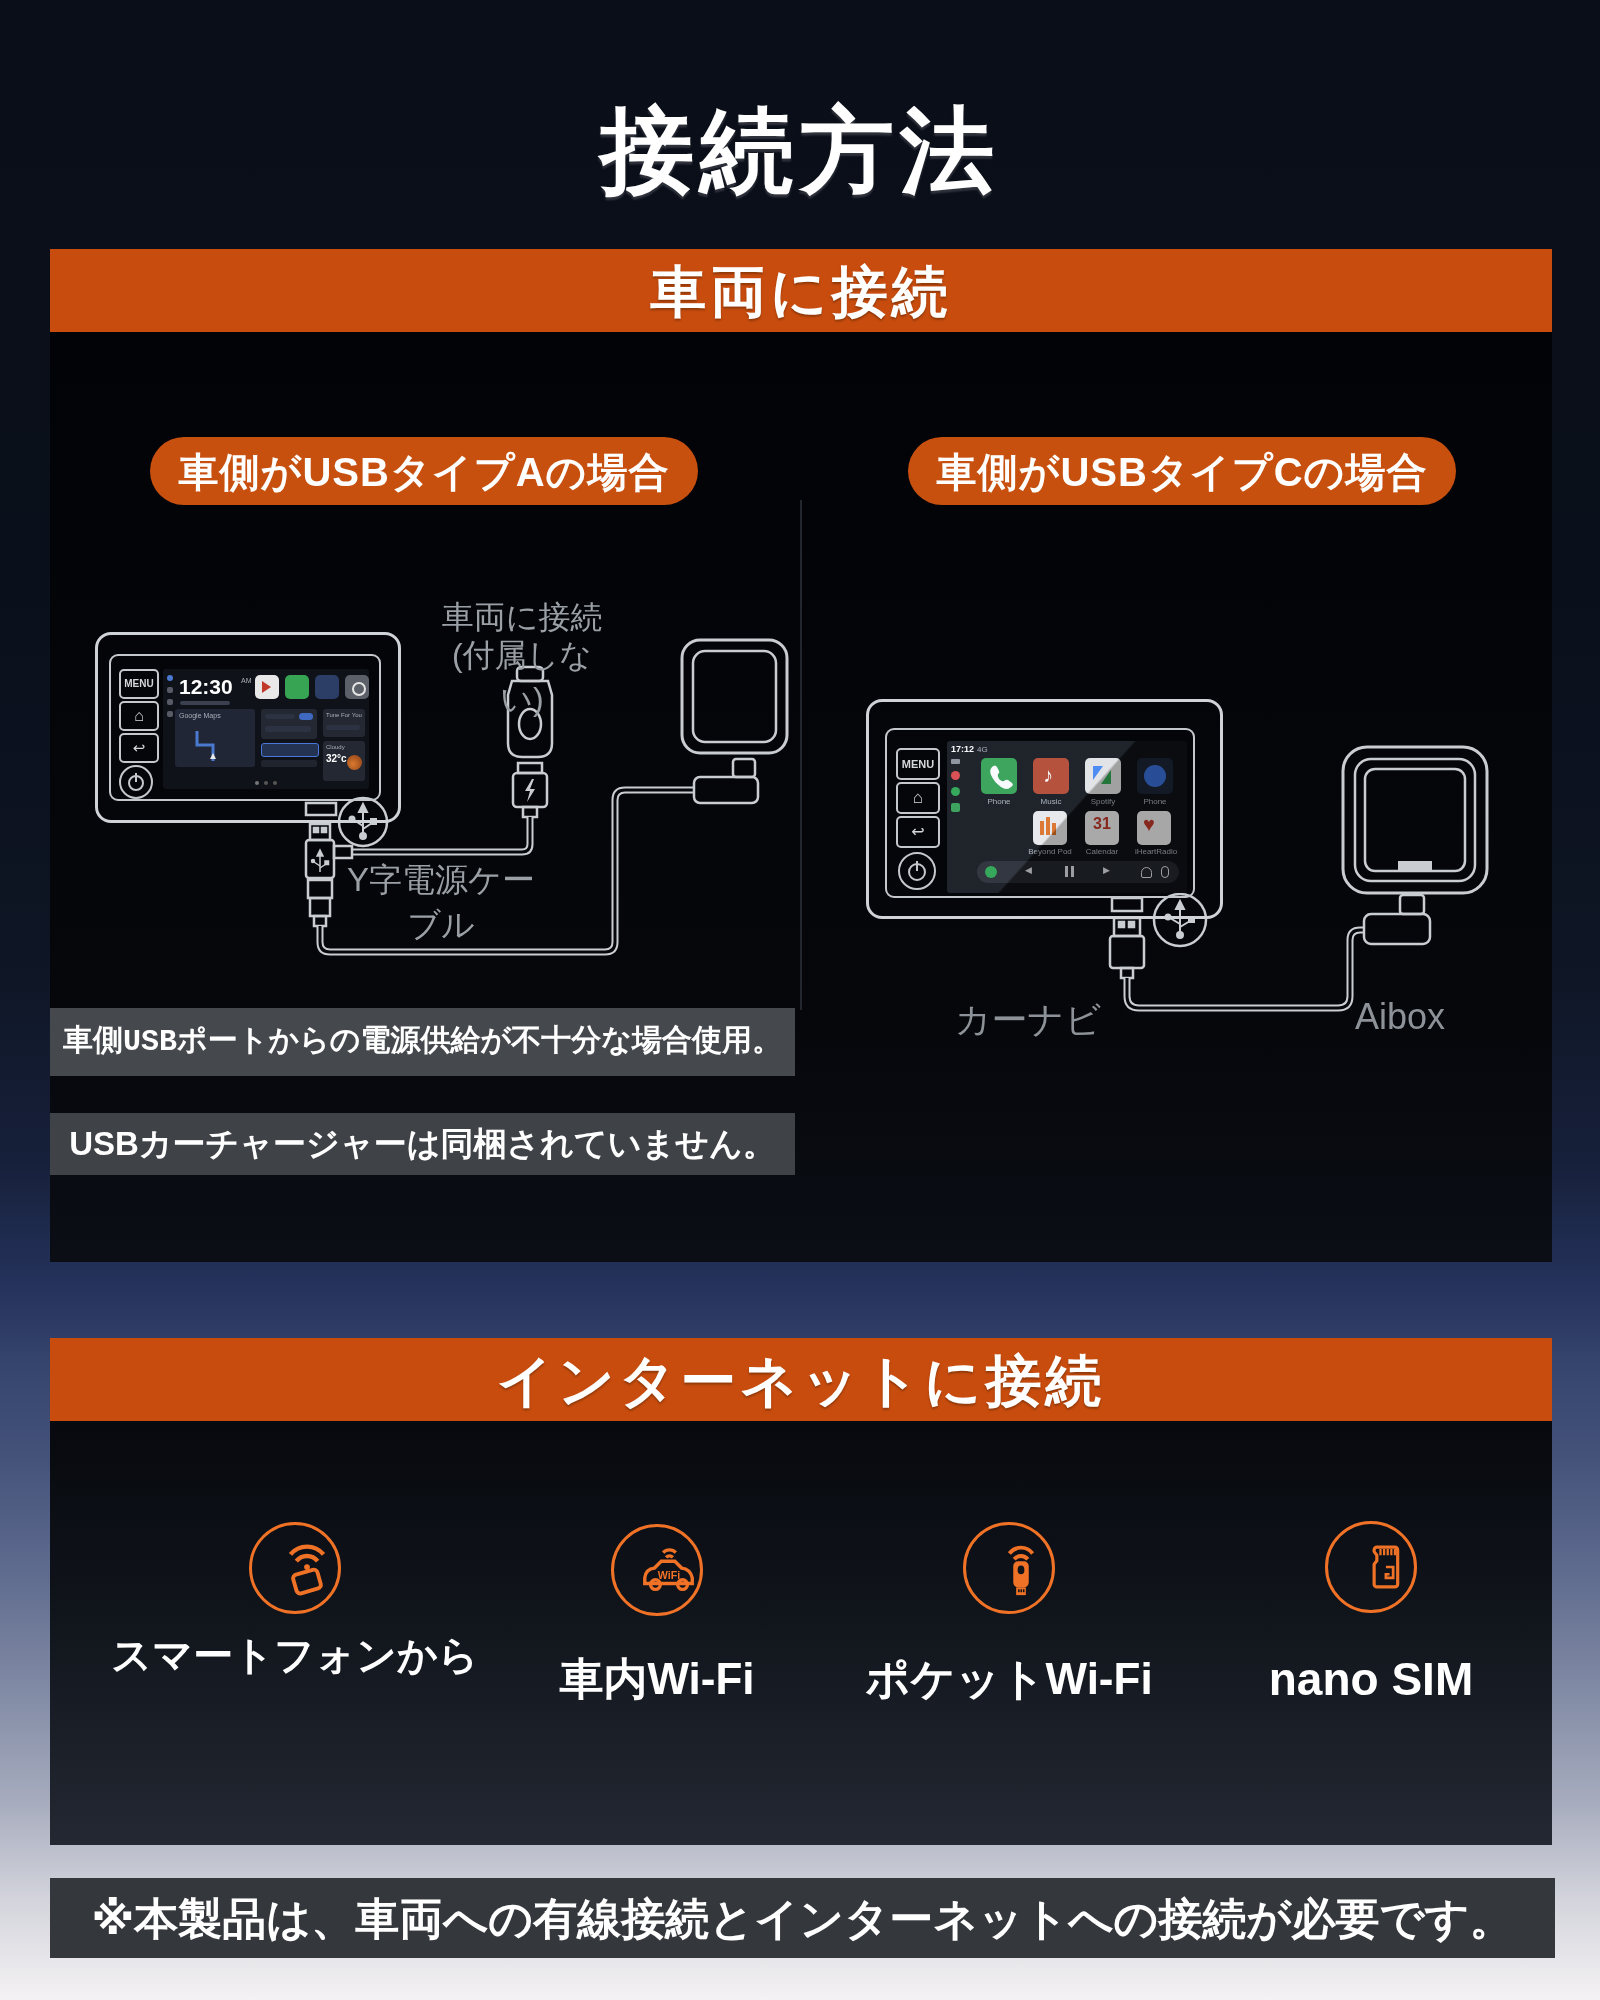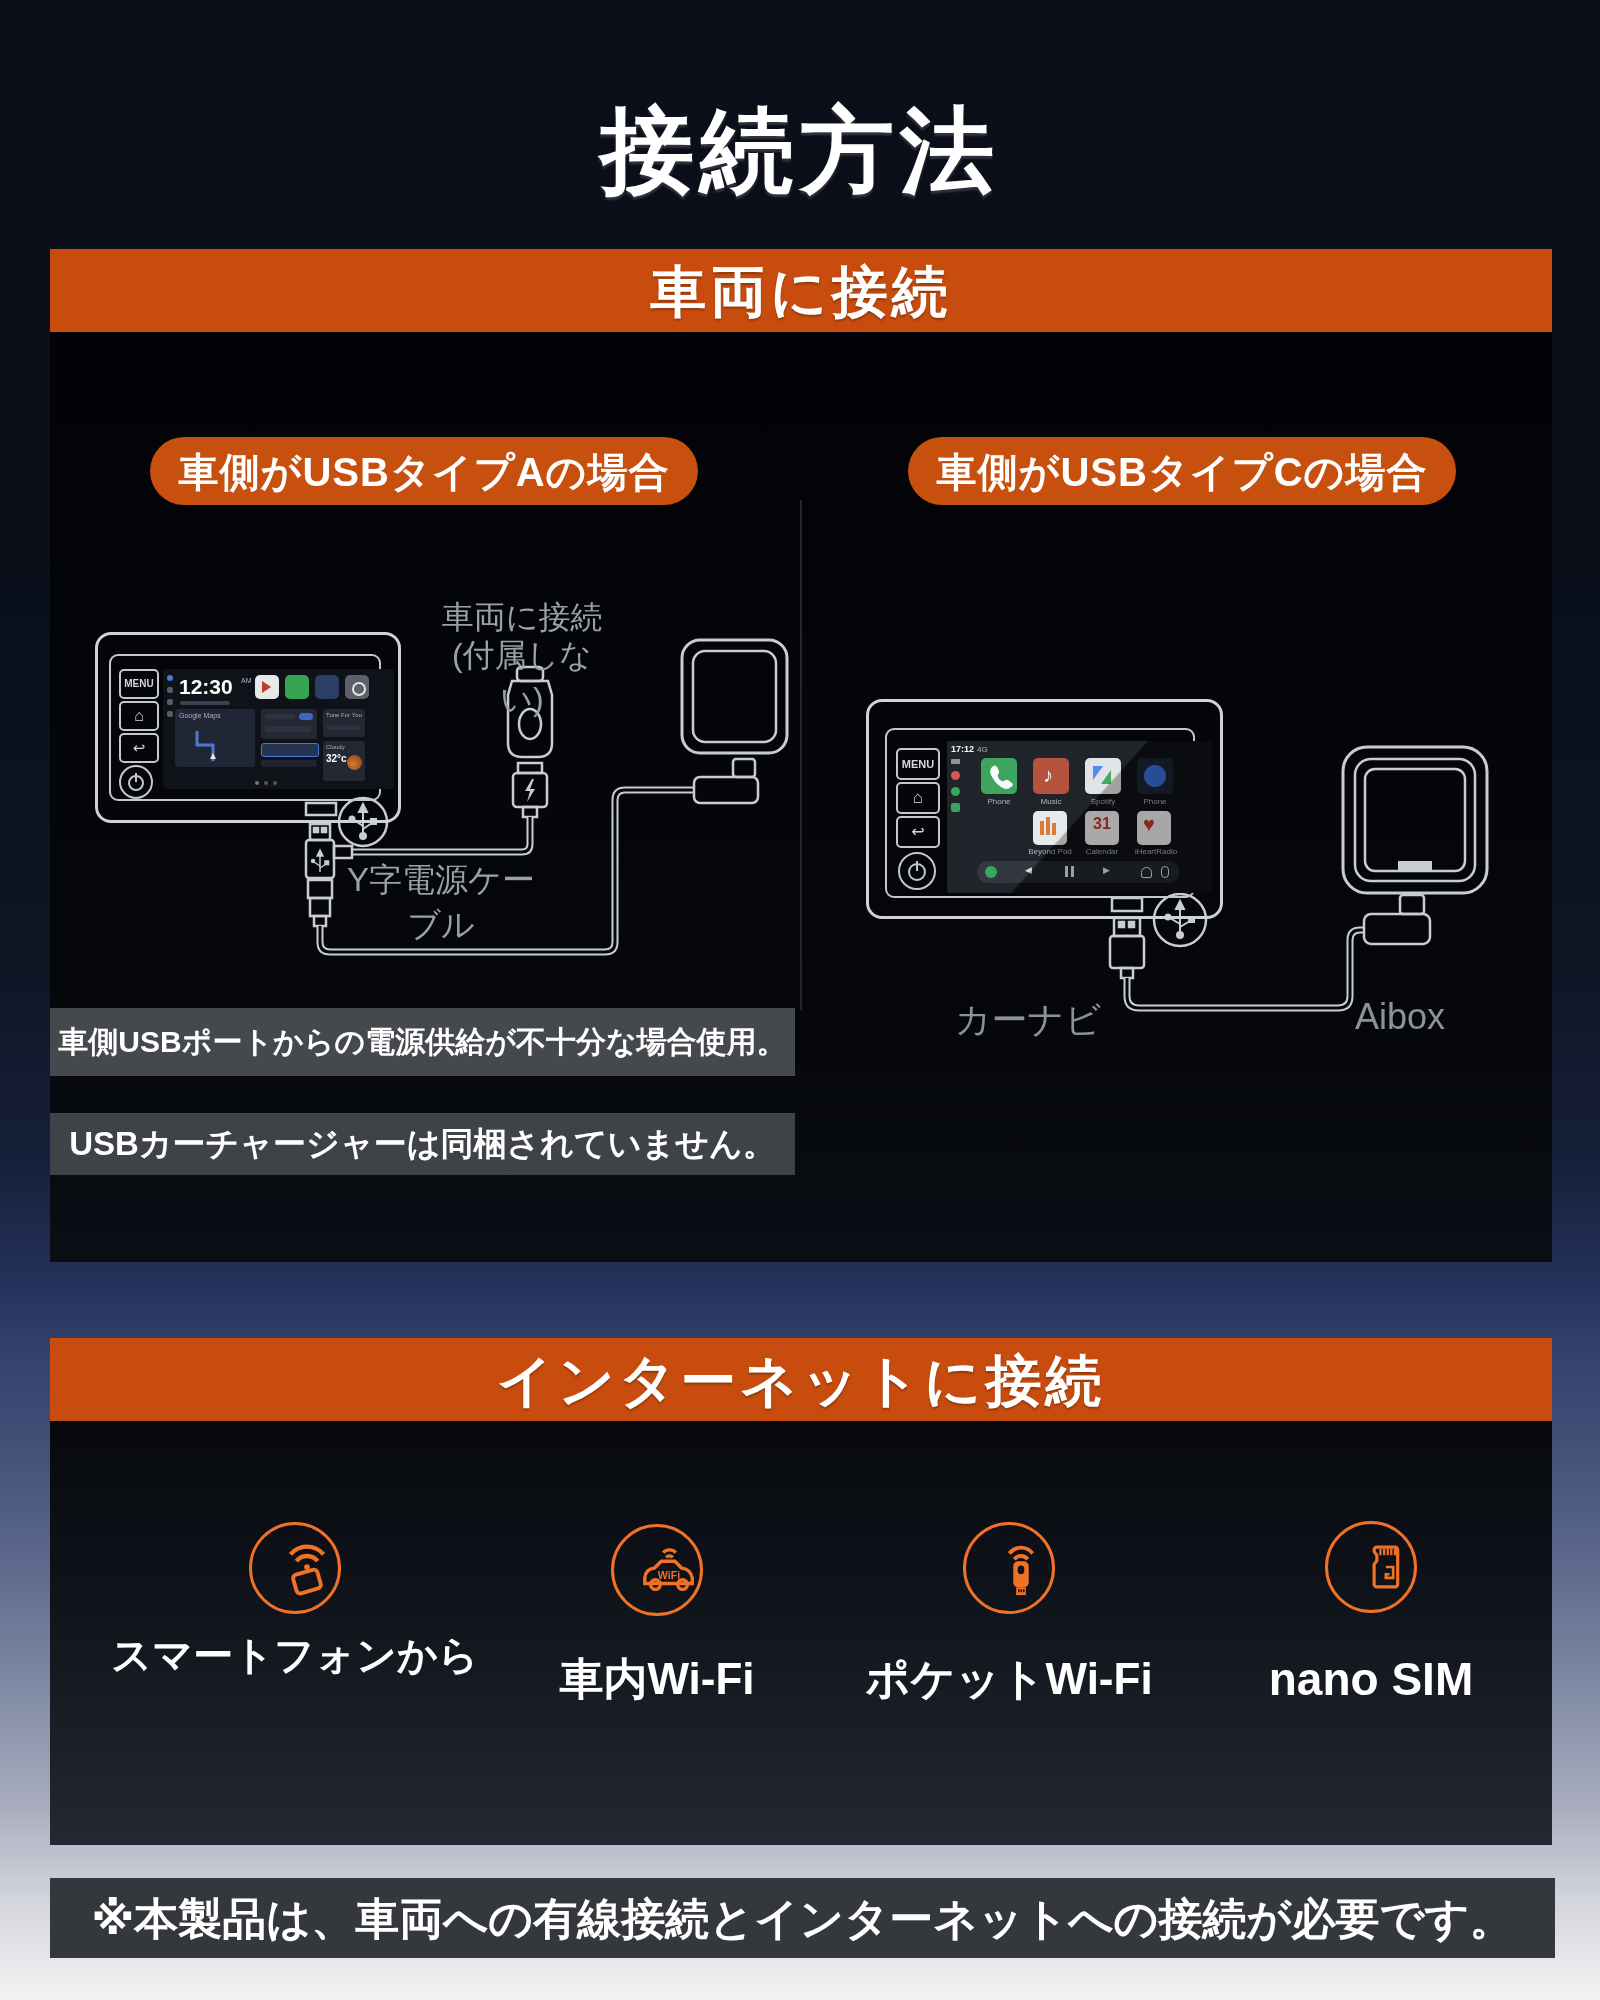--- a/index.html
+++ b/index.html
@@ -15,28 +15,28 @@
     font-size:56px;font-weight:bold;text-align:center;line-height:85px;letter-spacing:4px;
     text-shadow:0 2px 2px rgba(90,40,5,.5);}
   .panel{left:50px;width:1502px;background:#030407;}
   #panel-vehicle{top:332px;height:930px;background:linear-gradient(180deg,#020306,#05070b 75%,#0b0e15);}
   #panel-internet{top:1421px;height:424px;background:linear-gradient(180deg,#07090e,#10141b 45%,#242832);}
   .badge{top:437px;width:548px;height:68px;background:#c8500f;border-radius:34px;color:#fff;
     font-size:40px;font-weight:bold;text-align:center;line-height:70px;letter-spacing:1px;}
   .divider{left:800px;top:500px;width:2px;height:510px;background:#22262d;}
   .glabel{color:#9aa0a6;text-align:center;}
   .graybox{left:50px;width:745px;color:#fff;font-weight:bold;text-align:center;}
-  #graybox1{top:1008px;height:68px;line-height:68px;font-size:30px;background:#45484d;}
+  #graybox1{top:1008px;height:68px;line-height:68px;font-size:30px;background:#45484d;font-family:Liberation Mono, monospace;}
   #graybox2{top:1113px;height:62px;line-height:62px;font-size:33px;background:#3f4247;}
   
   .hu{border:3px solid #cfd2d6;border-radius:16px;}
   .hu-bezel{border:2px solid #c4c8cd;border-radius:9px;}
   .hu-btn{border:2px solid #c4c8cd;border-radius:5px;color:#d5d8db;text-align:center;}
   .hu-power{border:2px solid #c4c8cd;border-radius:50%;}
-  .screen{background:#0f1218;border-radius:3px;overflow:hidden;padding-left:25px;}
+  .screen{background:#0f1218;border-radius:3px;overflow:hidden;}
   .appsq{border-radius:5px;}
   .card{background:#232832;border-radius:3px;}
   .tinytxt{color:#aab0b8;}
   .seg{background:#2c3242;border-radius:2px;}
   .split::after{content:"";position:absolute;left:0;top:0;right:0;bottom:0;
     background:linear-gradient(132deg,rgba(185,205,235,.10) 0 49.6%,rgba(0,0,0,.30) 50.4% 100%);}
   
   .icircle{width:86px;height:86px;border:3px solid #f07227;border-radius:50%;
     display:flex;align-items:center;justify-content:flex-end;}
   .ilabel{color:#fff;font-weight:bold;text-align:center;}

